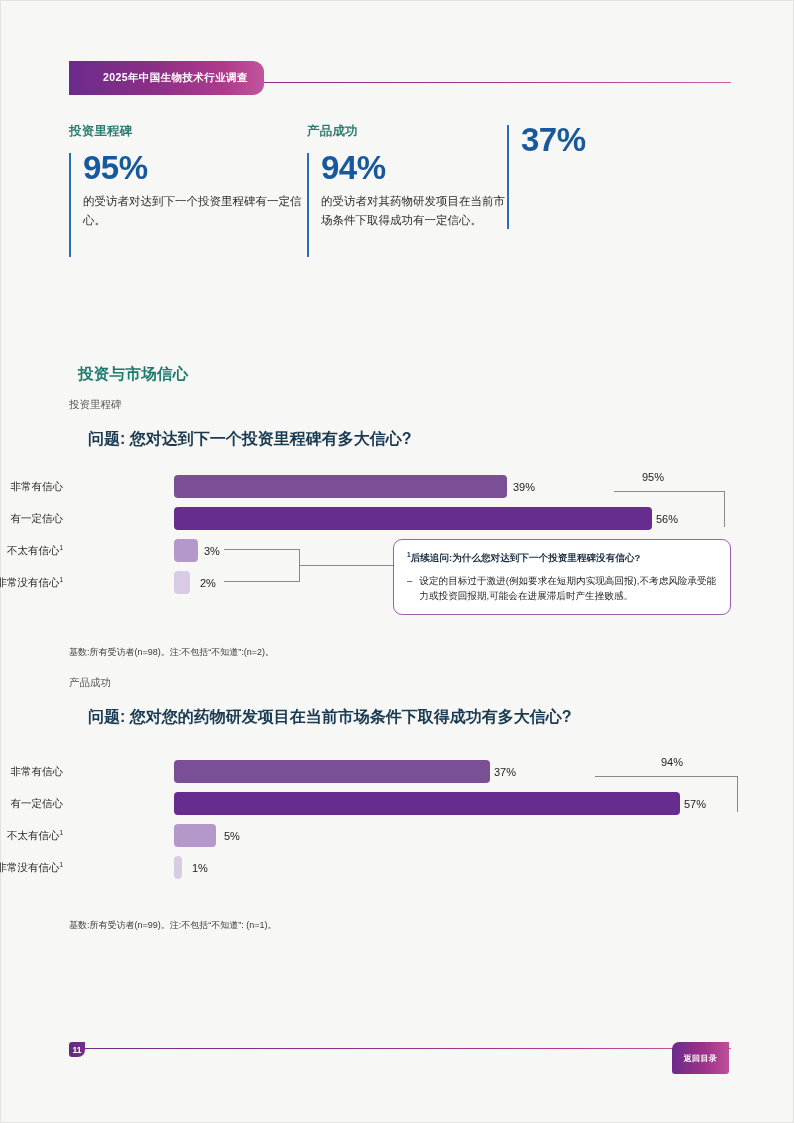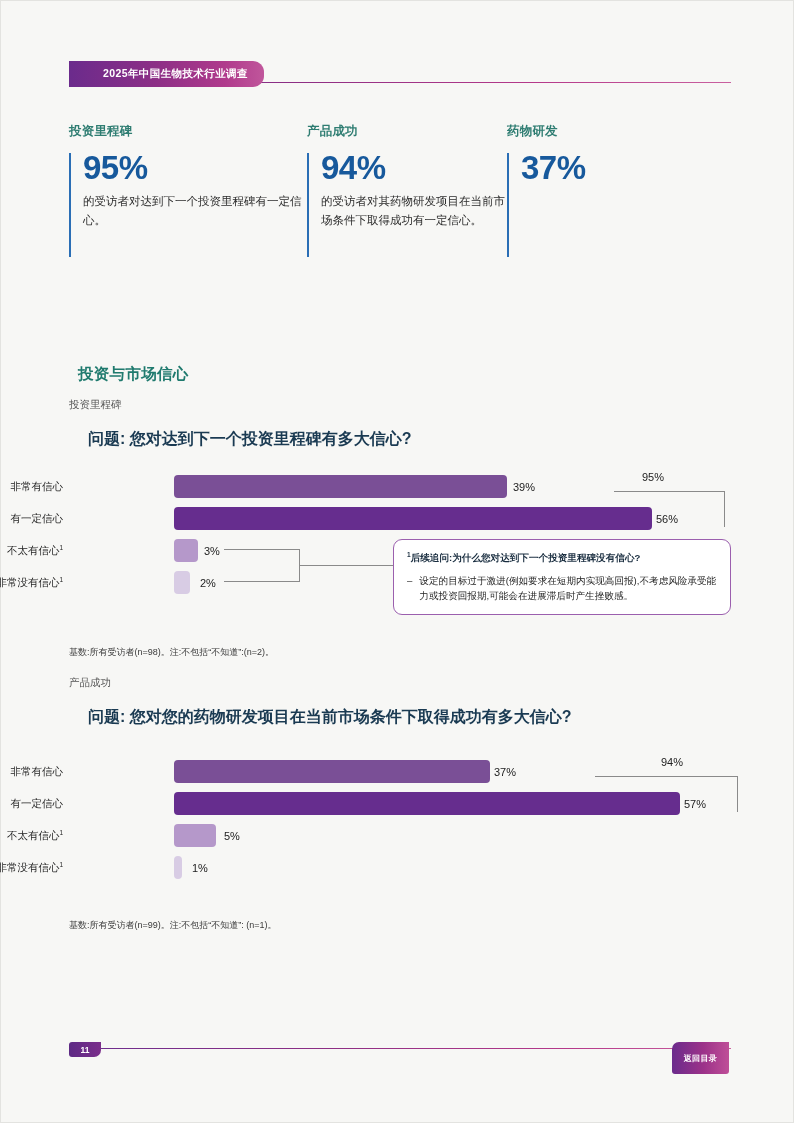--- a/index.html
+++ b/index.html
@@ -25,21 +25,21 @@
   }
   .header-rule {
     position: absolute;
     left: 0; bottom: 0;
     width: 100%; height: 1.4px;
     background: linear-gradient(90deg, #6b2d8e 0%, #8e2f84 35%, #b5398a 70%, #c9609f 100%);
   }
   .header-tab {
     position: absolute;
     left: 0; top: 0;
-    height: 26px;
+    height: 34px;
     padding: 0 16px 0 34px;
     background: linear-gradient(90deg, #6b2b8c 0%, #8d2f86 45%, #b03a8c 80%, #c0569b 100%);
     border-top-right-radius: 11px;
     border-bottom-right-radius: 11px;
     display: flex; align-items: center;
   }
   .header-tab span {
     color: #ffffff;
     font-size: 10.5px;
     font-weight: 700;
@@ -201,21 +201,21 @@
   
   .footer-rule {
     position: absolute;
     left: 68px; top: 1047px;
     width: 662px; height: 1.4px;
     background: linear-gradient(90deg, #6b2d8e 0%, #8e2f84 40%, #b5398a 75%, #c9609f 100%);
   }
   .page-num {
     position: absolute;
     left: 68px; top: 1041px;
-    width: 32px; height: 15px;
+    width: 16px; height: 15px;
     background: linear-gradient(90deg, #5d2a84 0%, #7b2e8b 100%);
     border-top-left-radius: 3px;
     border-bottom-left-radius: 3px;
     border-bottom-right-radius: 7px;
     display: flex; align-items: center; justify-content: center;
   }
   .page-num span { color: #fff; font-size: 8.5px; font-weight: 700; }
   .back-btn {
     position: absolute;
     right: 64px; top: 1041px;
@@ -253,21 +253,20 @@
 
     <div class="stat">
       <div class="stat-label">产品成功</div>
       <div class="stat-body">
         <div class="stat-number">94%</div>
         <div class="stat-text">的受访者对其药物研发项目在当前市场条件下取得成功有一定信心。</div>
       </div>
     </div>
 
     <div class="stat">
-      <div class="stat-label">药物研发</div>
       <div class="stat-body">
         <div class="stat-number">37%</div>
       </div>
     </div>
 
   </div>
 
   <div class="section-title" style="top:363px;">投资与市场信心</div>
 
   <div class="sub-label" style="top:397px;">投资里程碑</div>

